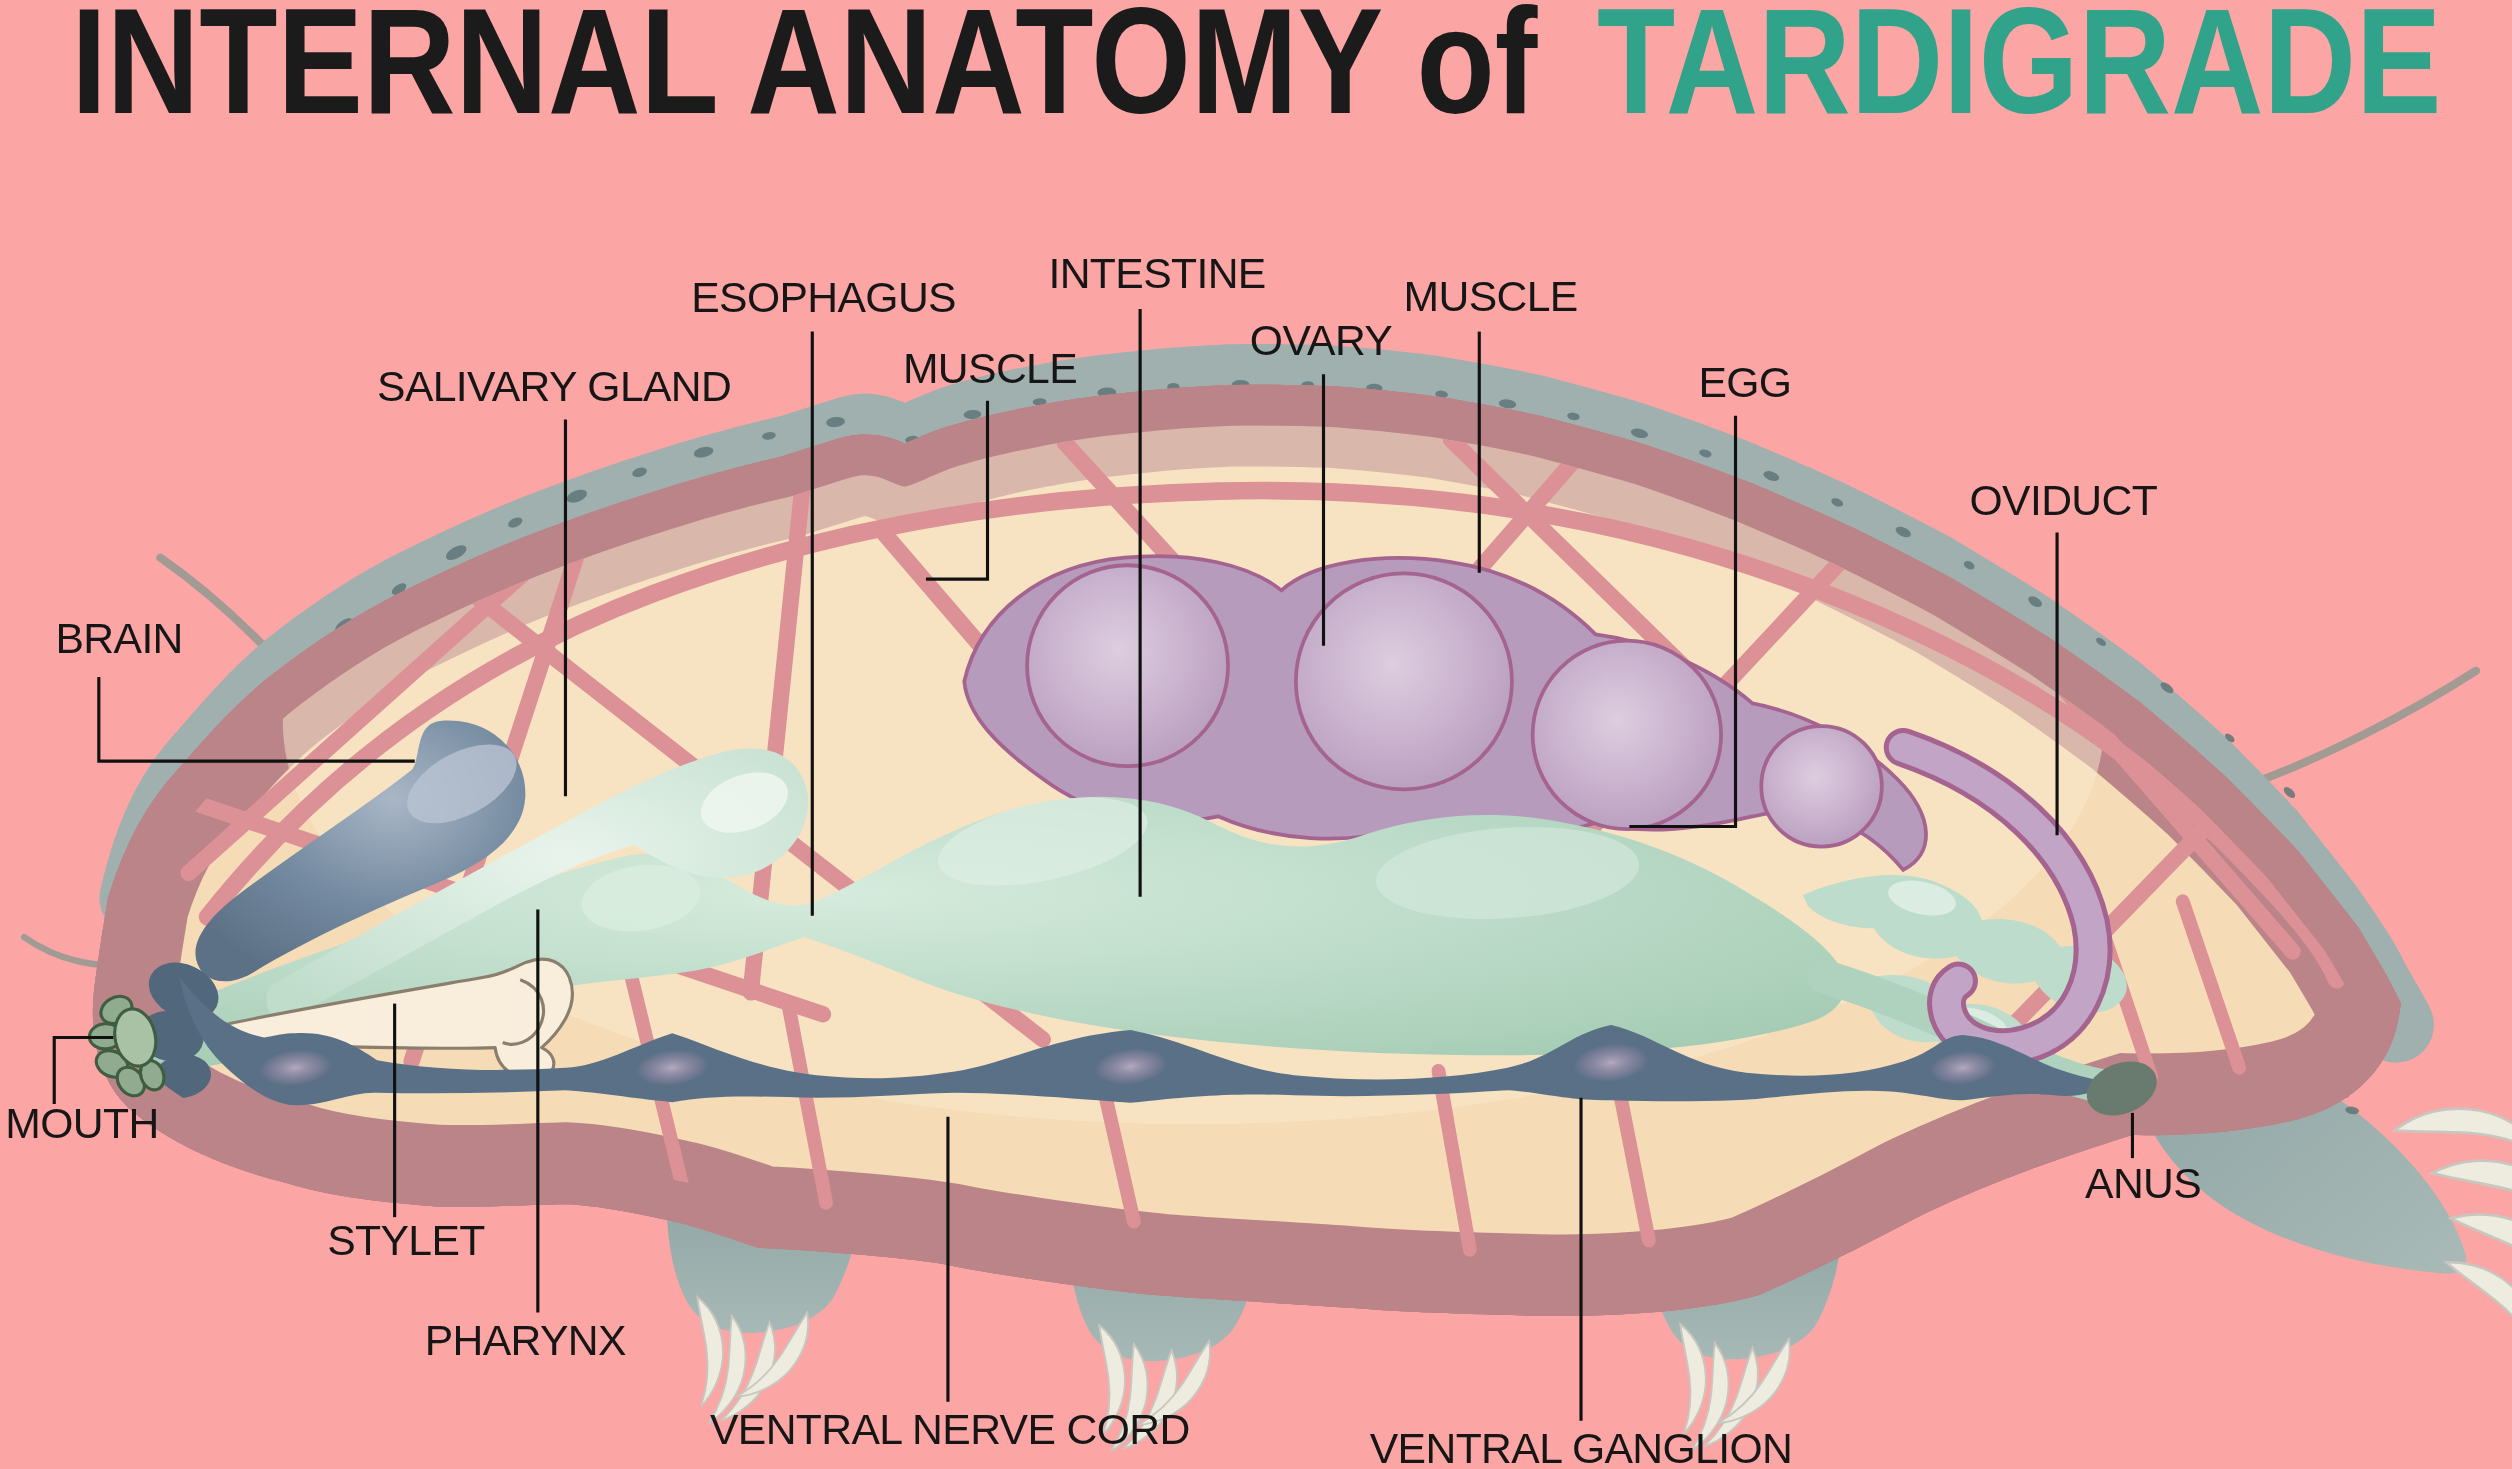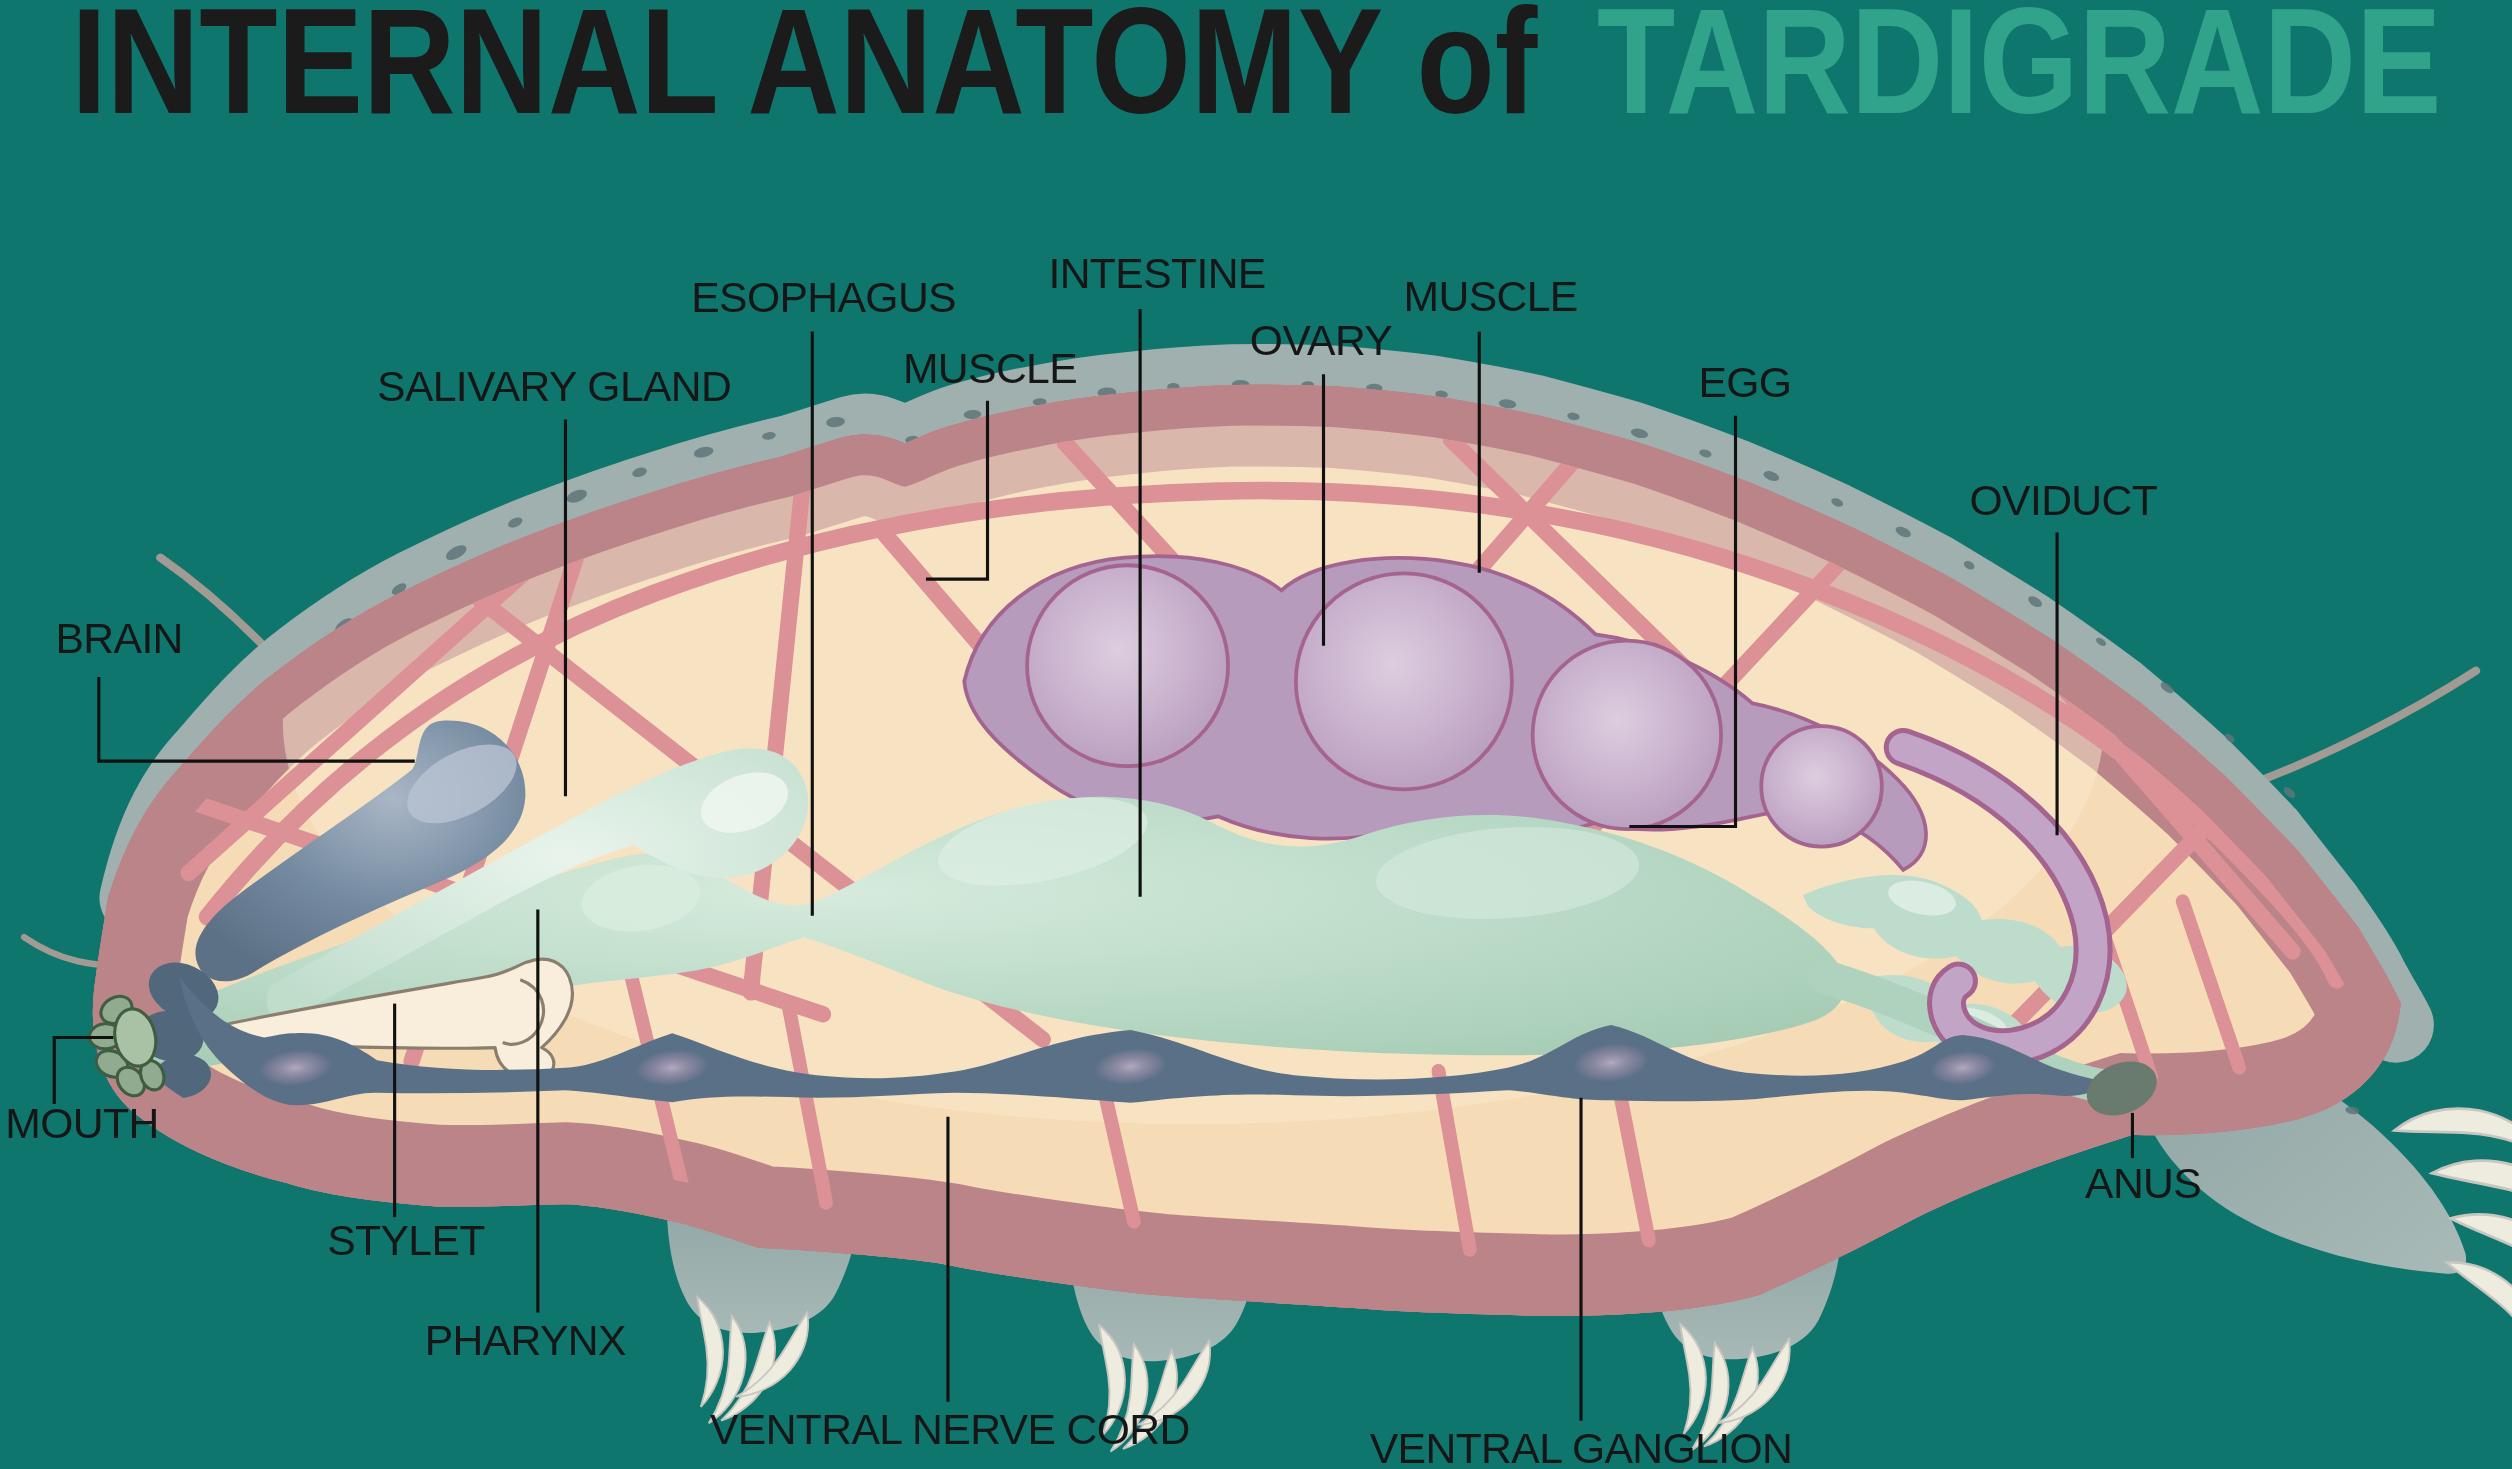--- a/index.html
+++ b/index.html
@@ -1,16 +1,16 @@
 <!DOCTYPE html>
 <html style="font-size:10px"><head>
 <meta charset="utf-8">
 <style>
   html,body{margin:0;padding:0;background:#ffffff;}
-  .stage{position:relative;width:2512px;height:1469px;background:#0f766e;overflow:hidden;
+  .stage{position:relative;width:2512px;height:1469px;background:#fca5a5;overflow:hidden;
          font-family:"Liberation Sans","DejaVu Sans",sans-serif;}
   svg{display:block;}
   .title-black{fill:#1b1b1b;}
   .lbl{fill:#161616;font-size:68px;letter-spacing:-1px;}
   .leader{stroke:#111111;stroke-width:5;fill:none;}
   .speck{fill:#5e7679;opacity:.85;}
   .legmark{stroke:#5a787c;stroke-width:7;fill:none;stroke-linecap:round;}
 </style>
 </head>
 <body>

